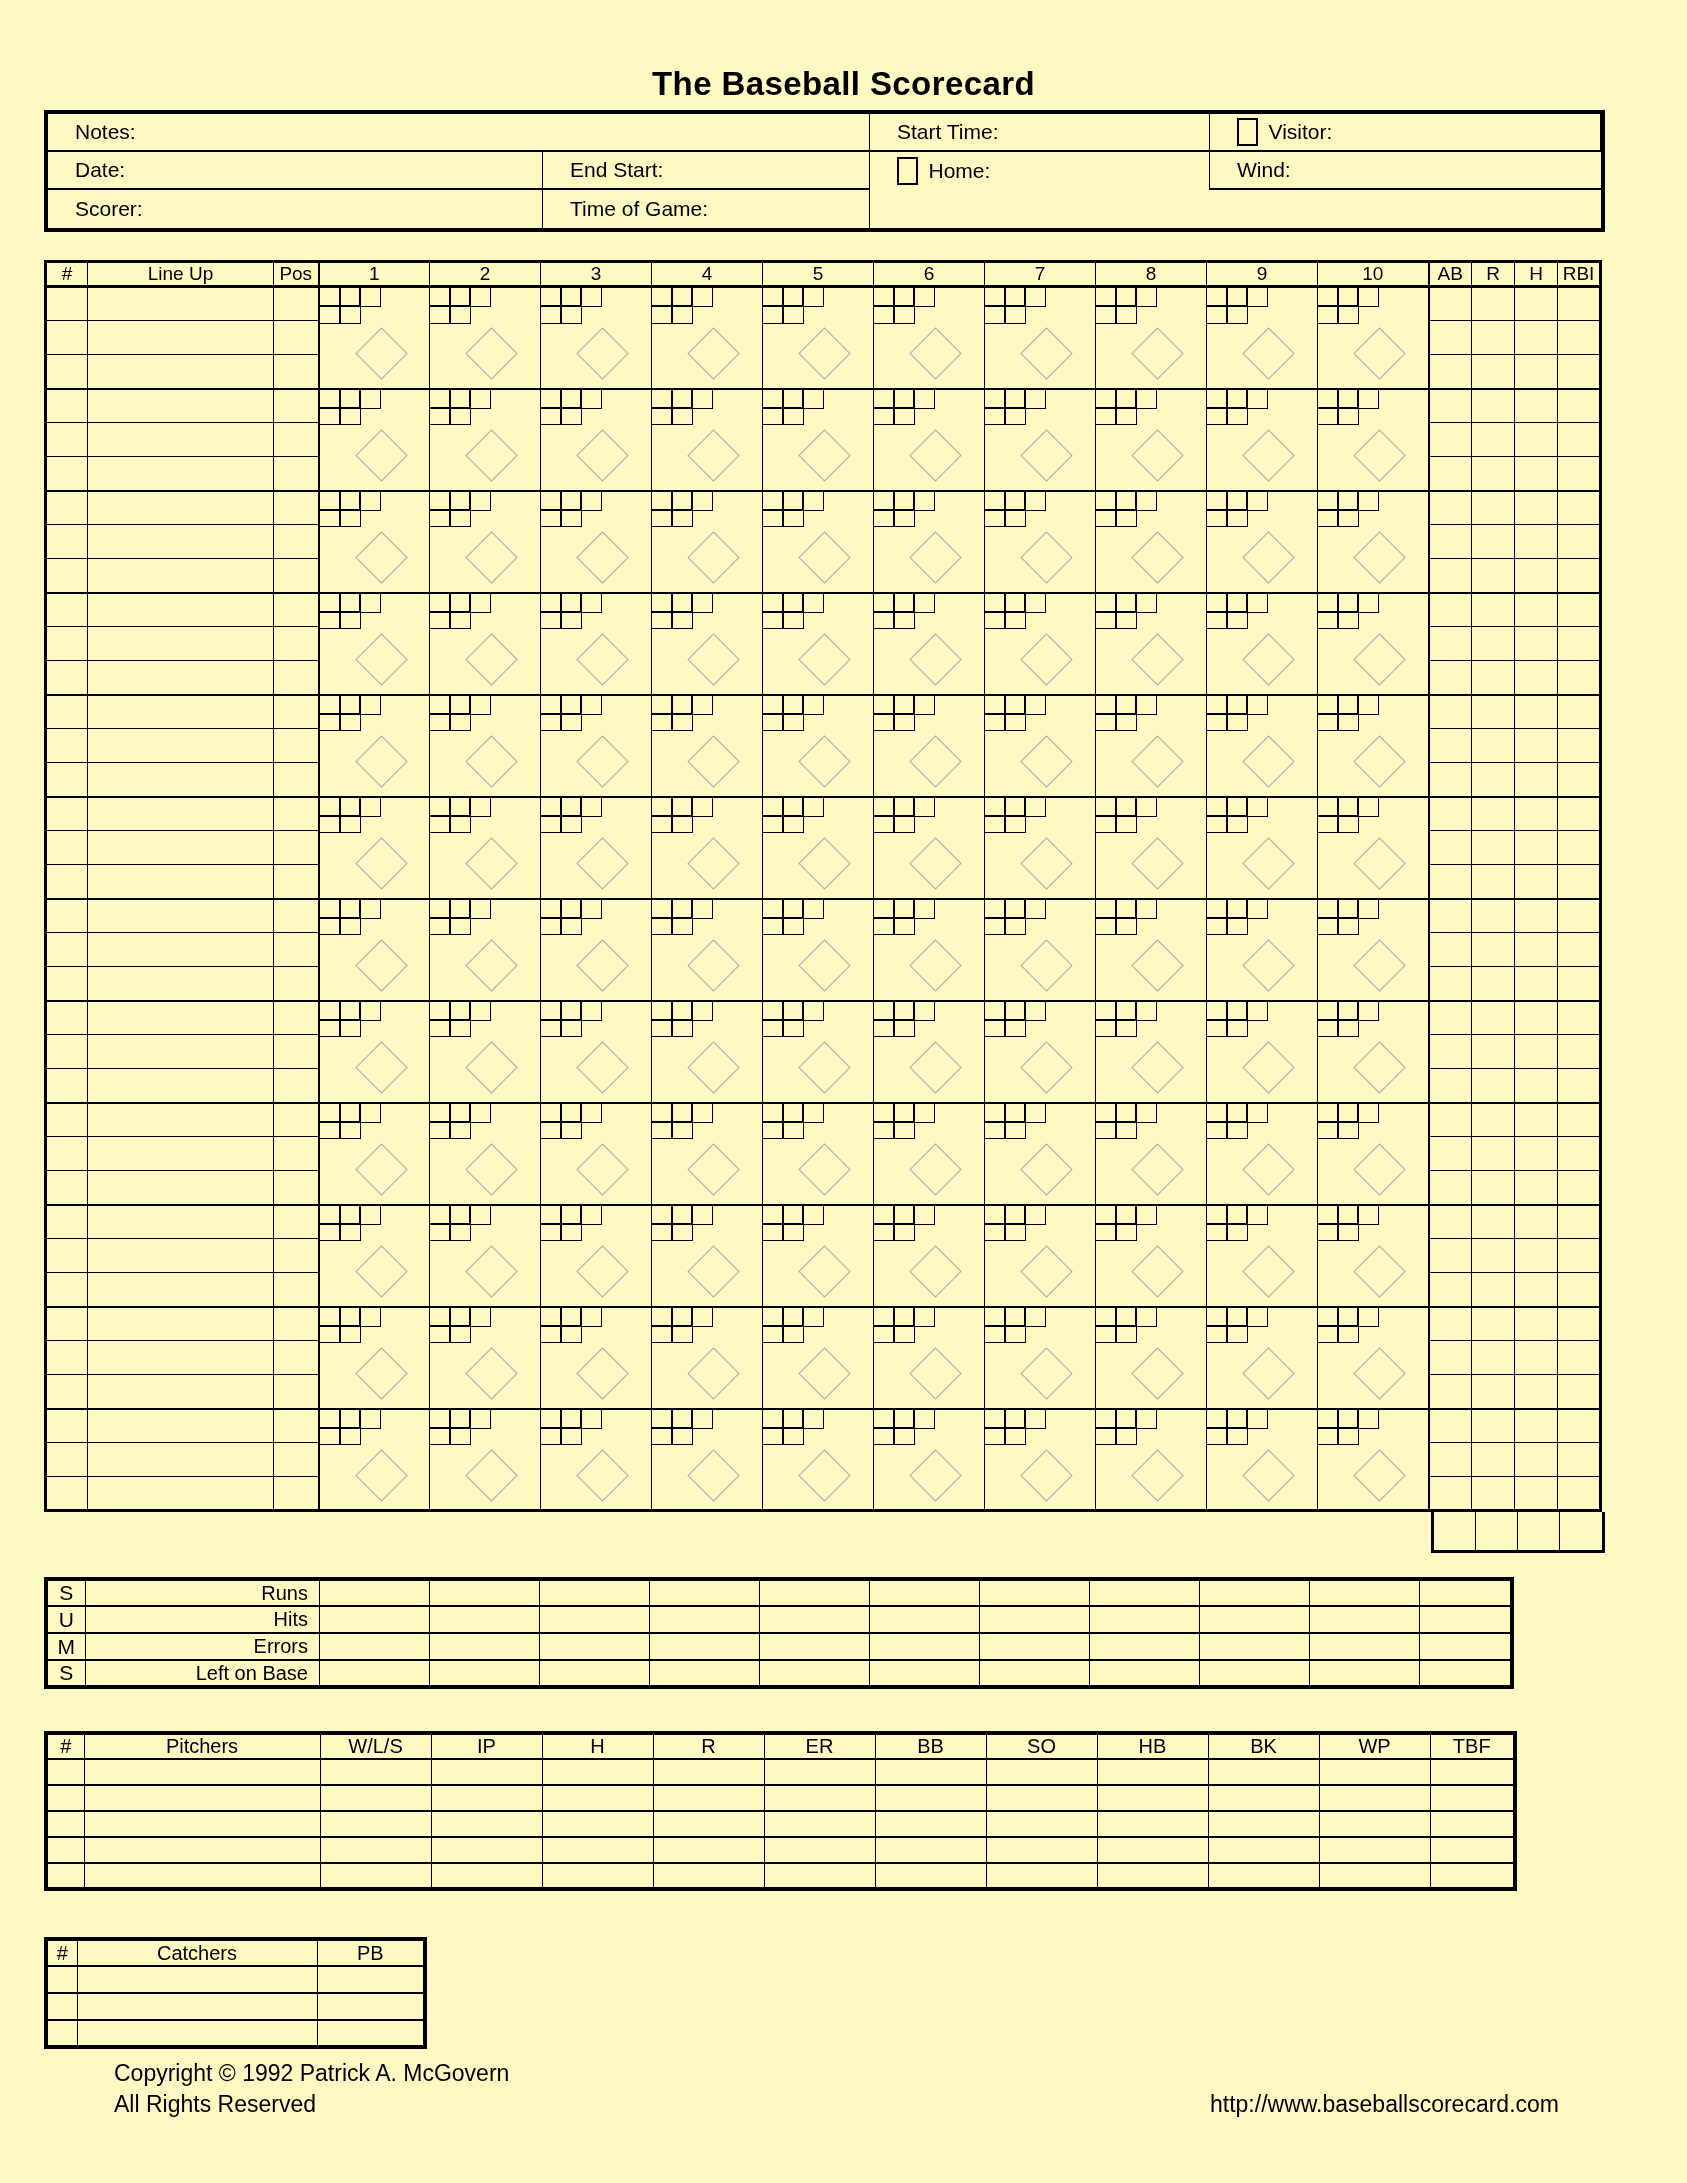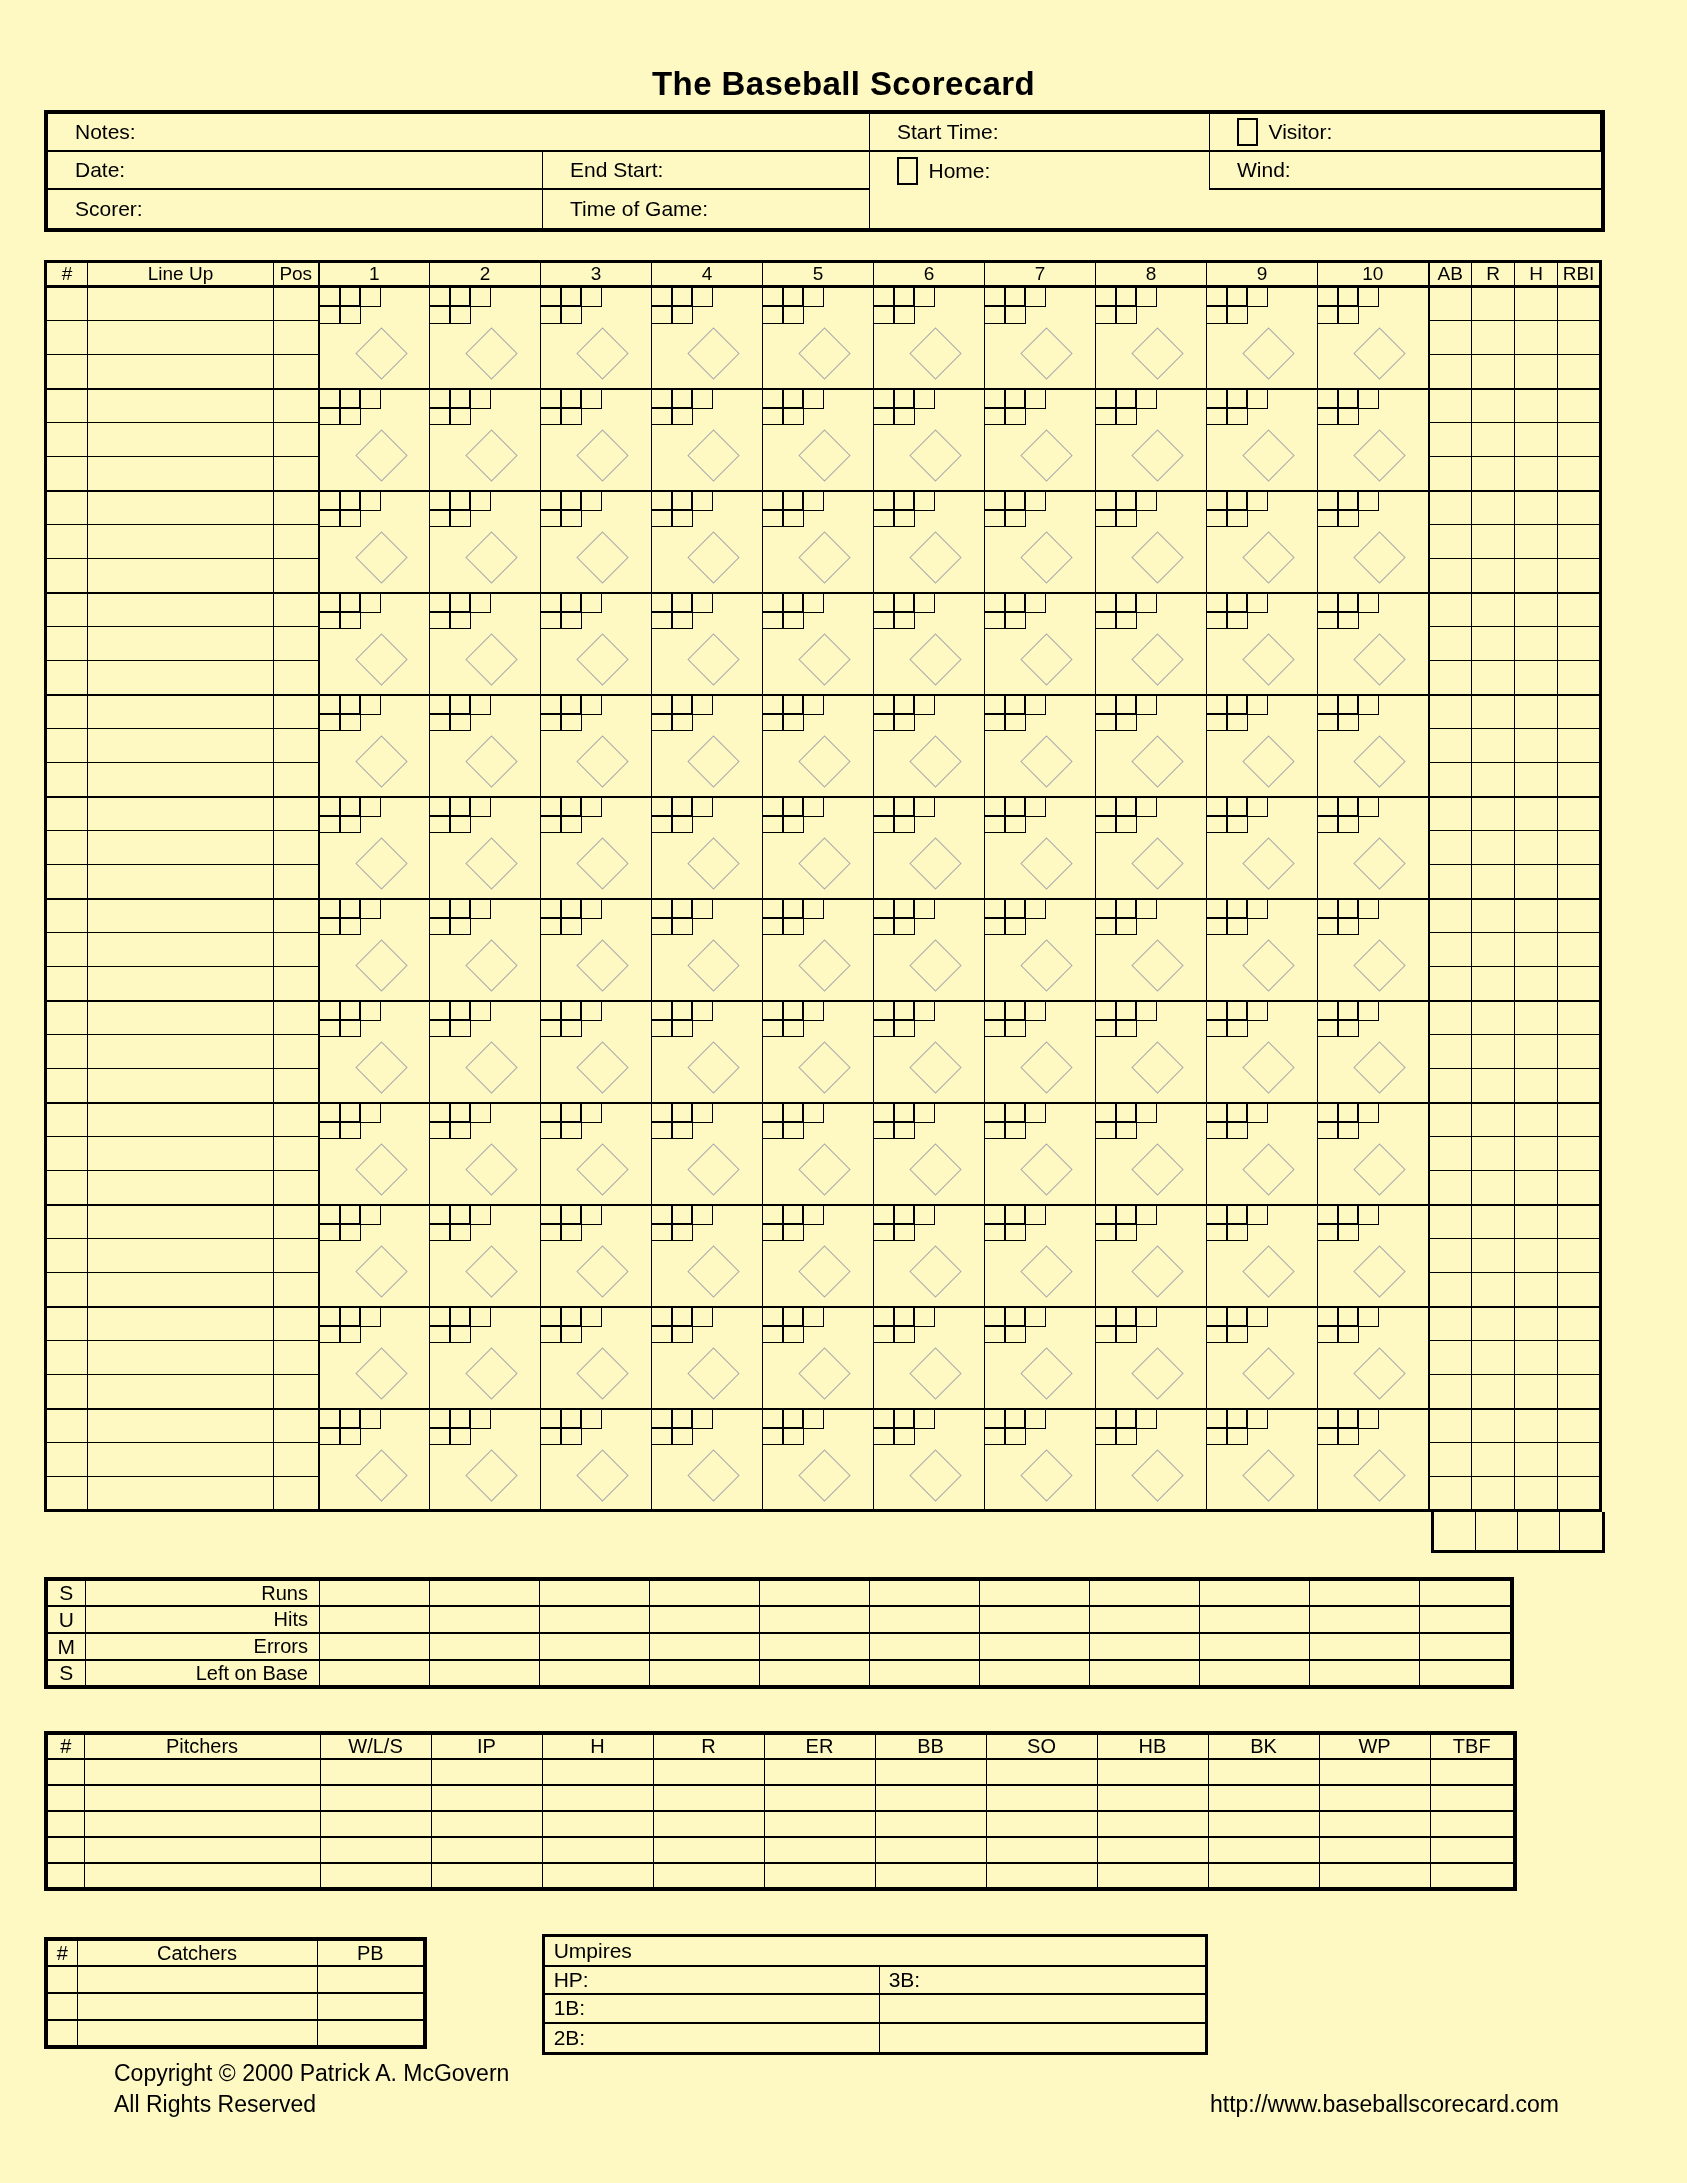--- a/index.html
+++ b/index.html
@@ -1924,36 +1924,19 @@
           <td></td>
         </tr>
         <tr>
           <td></td>
           <td></td>
           <td></td>
         </tr>
       </tbody>
     </table>
 
-  <div id="umps">
-    <div class="uhead">Umpires</div>
-    <div class="ucell ul">
-      <span>HP:</span>
-      </div>
-    <div class="ucell">
-      <span>3B:</span>
-      </div>
-    <div class="ucell ul">
-      <span>1B:</span>
-      </div>
-    <div class="ucell"></div>
-    <div class="ucell ul lastrow">
-      <span>2B:</span>
-      </div>
-    <div class="ucell lastrow"></div>
-  </div>
-
-  <div class="foot" id="f-copy">Copyright © 2000 Patrick A. McGovern</div>
+
+  <div class="foot" id="f-copy">Copyright © 1992 Patrick A. McGovern</div>
   <div class="foot" id="f-rights">All Rights Reserved</div>
   <div class="foot" id="f-url">http://www.baseballscorecard.com</div>
 
 </div>
 
 
 </body></html>

